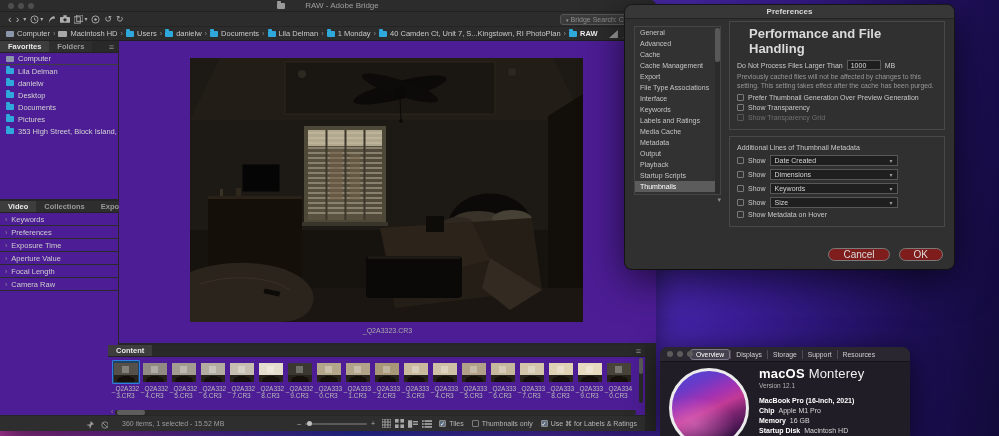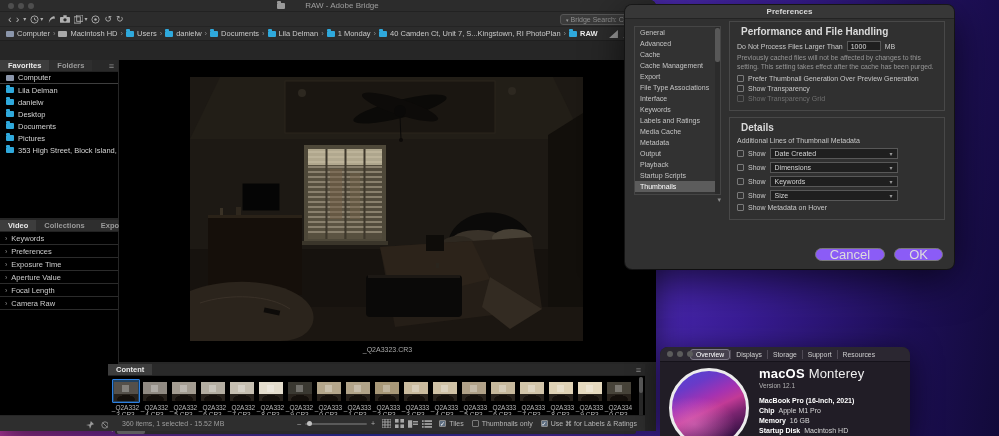--- a/index.html
+++ b/index.html
@@ -27,21 +27,21 @@
   .csep{color:#8a8a8a;margin-right:3px;font-size:7.5px;}
   .folder-ic{width:8px;height:6px;background:#2fa9dc;border-radius:1px;position:relative;flex:0 0 auto;}
   .folder-ic:before{content:"";position:absolute;top:-2px;left:0;width:4px;height:2px;background:inherit;border-radius:1px 1px 0 0;}
   .folder-ic.gray{background:#9a9a9a;}
   .drive-ic{width:9px;height:6px;background:#a9a9a9;border-radius:1px;flex:0 0 auto;}
   .comp-ic{width:8px;height:6px;background:#8b96ab;border-radius:1px;flex:0 0 auto;}
   .ramps{display:flex;align-items:center;gap:5px;margin-left:8px;color:#9a9a9a;}
   .sortgrp{margin-left:auto;display:flex;align-items:center;gap:6px;color:#b5b5b5;}
   .sortlabel{font-size:7.5px;color:#ccc;}
 
-  .panel{position:absolute;background:#000000;margin-top:19px;}
+  .panel{position:absolute;background:#4c1d95;}
   .ptabs{height:12px;background:#292929;display:flex;align-items:stretch;border-bottom:1px solid #222;}
   .ptab{font-size:7.5px;font-weight:bold;color:#9a9a9a;background:#2e2e2e;padding:0 8px;display:flex;align-items:center;}
   .ptab.active{background:#3d3d3d;color:#e9e9e9;}
   .pmenu{margin-left:auto;color:#8a8a8a;font-size:9px;display:flex;align-items:center;padding:0 4px;}
 
   .fav-panel{left:0;top:41px;width:118px;height:158px;}
   .fav-row{display:flex;gap:4px;align-items:center;height:12px;padding:0 6px;font-size:7.5px;color:#d2d2d2;white-space:nowrap;overflow:hidden;}
   .fav-row.divided{border-bottom:1px solid #3e3e3e;}
   .filter-panel{left:0;top:201px;width:118px;bottom:0;}
   .filter-row{height:13px;border-bottom:1px solid #2b2b2b;display:flex;align-items:center;gap:4px;padding:0 5px;font-size:7.5px;color:#cccccc;}
@@ -80,29 +80,29 @@
   .prefs{position:absolute;left:625px;top:5px;width:329px;height:264px;background:#303030;border-radius:7px;box-shadow:0 10px 40px rgba(0,0,0,.65),0 0 0 1px #1c1c1c;}
   .prtitle{height:14px;display:flex;align-items:center;justify-content:center;font-size:8px;font-weight:bold;color:#d8d8d8;background:#373737;border-bottom:1px solid #232323;border-radius:7px 7px 0 0;}
   .pnav{position:absolute;left:9px;top:21px;width:87px;height:169px;background:#323232;border:1px solid #454545;}
   .pnav-item{height:11px;display:flex;align-items:center;padding:0 5px;font-size:7px;color:#c5c5c5;white-space:nowrap;overflow:hidden;}
   .pnav-item.active{background:#5c5c5c;color:#fff;}
   .pnav-scroll{position:absolute;right:0;top:0;width:5px;height:100%;background:#2b2b2b;}
   .pnav-thumb{width:5px;height:34px;background:#585858;margin-top:1px;border-radius:2px;}
   .pnav-chev{position:absolute;left:9px;top:191px;width:87px;text-align:right;color:#8a8a8a;font-size:7px;}
   .pmain{position:absolute;left:104px;top:16px;width:216px;}
   .fieldset{border:1px solid #484848;padding:4px 7px 5px;margin-bottom:6px;}
-  .fhead{font-size:10px;font-weight:bold;color:#dadada;margin:0 4px 4px;}
+  .fhead{font-size:13px;font-weight:bold;color:#dadada;margin:0 12px 4px;}
   .frow{display:flex;align-items:center;gap:4px;font-size:7px;color:#c8c8c8;margin:3px 0;}
   .frow.dimrow{color:#717171;}
   .inputbox{width:34px;height:10px;background:#1f1f1f;border:1px solid #585858;color:#ddd;font-size:7px;display:flex;align-items:center;padding:0 3px;}
   .note{font-size:6.8px;color:#979797;line-height:8.5px;margin:2px 0 4px;}
   .selectbox{width:128px;height:11px;background:#1f1f1f;border:1px solid #585858;color:#d5d5d5;font-size:7px;display:flex;align-items:center;justify-content:space-between;padding:0 4px;}
   .selarrow{color:#9a9a9a;font-size:6px;}
   .btnrow{position:absolute;right:11px;bottom:8px;display:flex;gap:9px;}
-  .pillbtn{height:13px;border:1px solid #7a7a7a;border-radius:7px;background:#8b5cf6;color:#ddd;font-size:13px;display:flex;align-items:center;justify-content:center;padding:0 14px;}
+  .pillbtn{height:13px;border:1px solid #7a7a7a;border-radius:7px;background:#7f1d1d;color:#ddd;font-size:10px;display:flex;align-items:center;justify-content:center;padding:0 14px;}
 
   
   .about{position:absolute;left:660px;top:347px;width:250px;height:89px;background:#211d26;border-radius:8px 8px 0 0;box-shadow:0 6px 30px rgba(0,0,0,.6);}
   .atitle{height:15px;display:flex;align-items:center;position:relative;background:#2b2731;border-bottom:1px solid #15121a;border-radius:8px 8px 0 0;}
   .adots{position:absolute;left:7px;display:flex;gap:4px;}
   .adot{width:6px;height:6px;border-radius:50%;background:#5b5b5b;}
   .atabs{margin:0 auto;display:flex;align-items:center;font-size:6.8px;color:#cfcfcf;}
   .atab{padding:1px 5px;border-left:1px solid #4f4a55;}
   .atab:first-child{border-left:none;}
   .atab.active{border:1px solid #7d7887;border-radius:3px;background:#46414e;color:#fff;}
@@ -677,21 +677,20 @@
               <span>Show Transparency</span>
             </div>
             <div class="frow dimrow">
               <span class="cb dim"></span>
               <span>Show Transparency Grid</span>
             </div>
           </div>
       </div>
 
       <div class="fieldset">
-        <div class="fhead">Details</div>
         <div class="frow" style="margin-bottom:4px">
             <span>Additional Lines of Thumbnail Metadata</span>
           </div>
         <div id="detail-rows">
             <div class="frow">
               <span class="cb"></span>
               <span>Show</span>
               <span class="selectbox">
                 <span>Date Created</span>
                 <span class="selarrow">▾</span>

